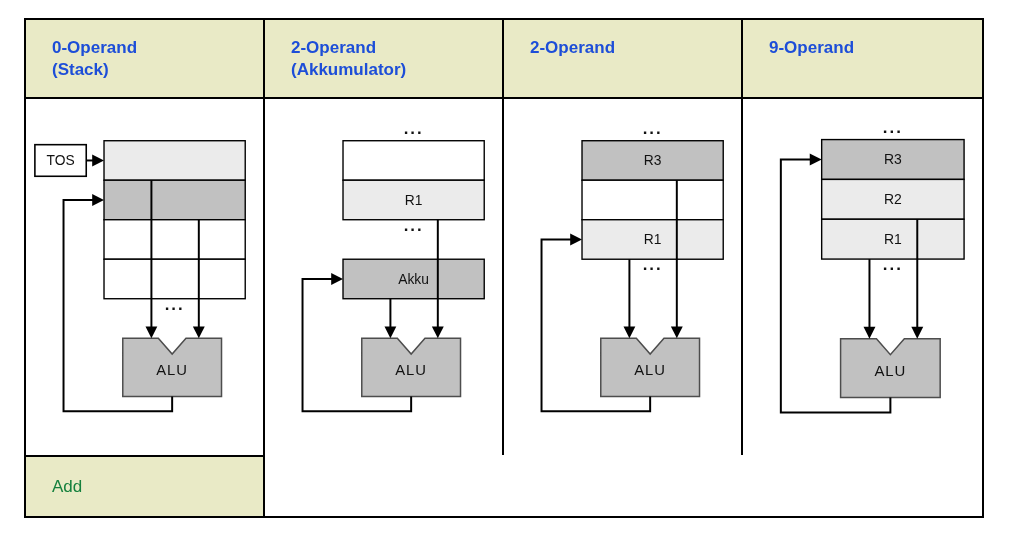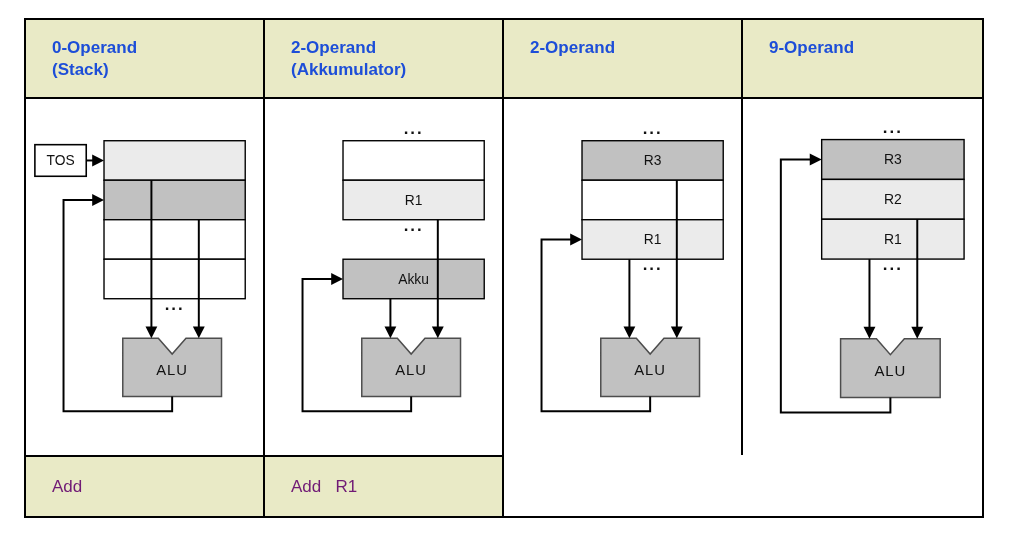--- a/index.html
+++ b/index.html
@@ -39,21 +39,21 @@
     box-sizing: border-box;
     overflow: hidden;
   }
   .dcell svg { display: block; width: 100%; height: 100%; }
   .icell {
     background: var(--header-bg);
     border-top: 2px solid #000;
     border-right: 2px solid #000;
     box-sizing: border-box;
     font-size: 17px;
-    color: #701a75;
+    color: #15803d;
     display: flex;
     align-items: center;
     padding-left: 26px;
     white-space: pre;
   }
   .last { border-right: none !important; }
 </style>
 </head>
 <body>
 
@@ -141,16 +141,15 @@
           <line x1="127" y1="160" x2="127" y2="230" stroke="#000000" stroke-width="2"></line>
           <polygon points="121,228 133,228 127,240" fill="#000000"></polygon>
           <line x1="175" y1="120" x2="175" y2="230" stroke="#000000" stroke-width="2"></line>
           <polygon points="169,228 181,228 175,240" fill="#000000"></polygon>
           <polyline points="148,299 148,314 38,314 38,60 69,60" fill="none" stroke="#000000" stroke-width="2"></polyline>
           <polygon points="67,54 67,66 79,60" fill="#000000"></polygon>
         </svg>
     </div>
 
     <div class="icell">Add</div>
-    <div class="icell">Add   R1</div>
 
   </div>
 </div>
 
 </body></html>

